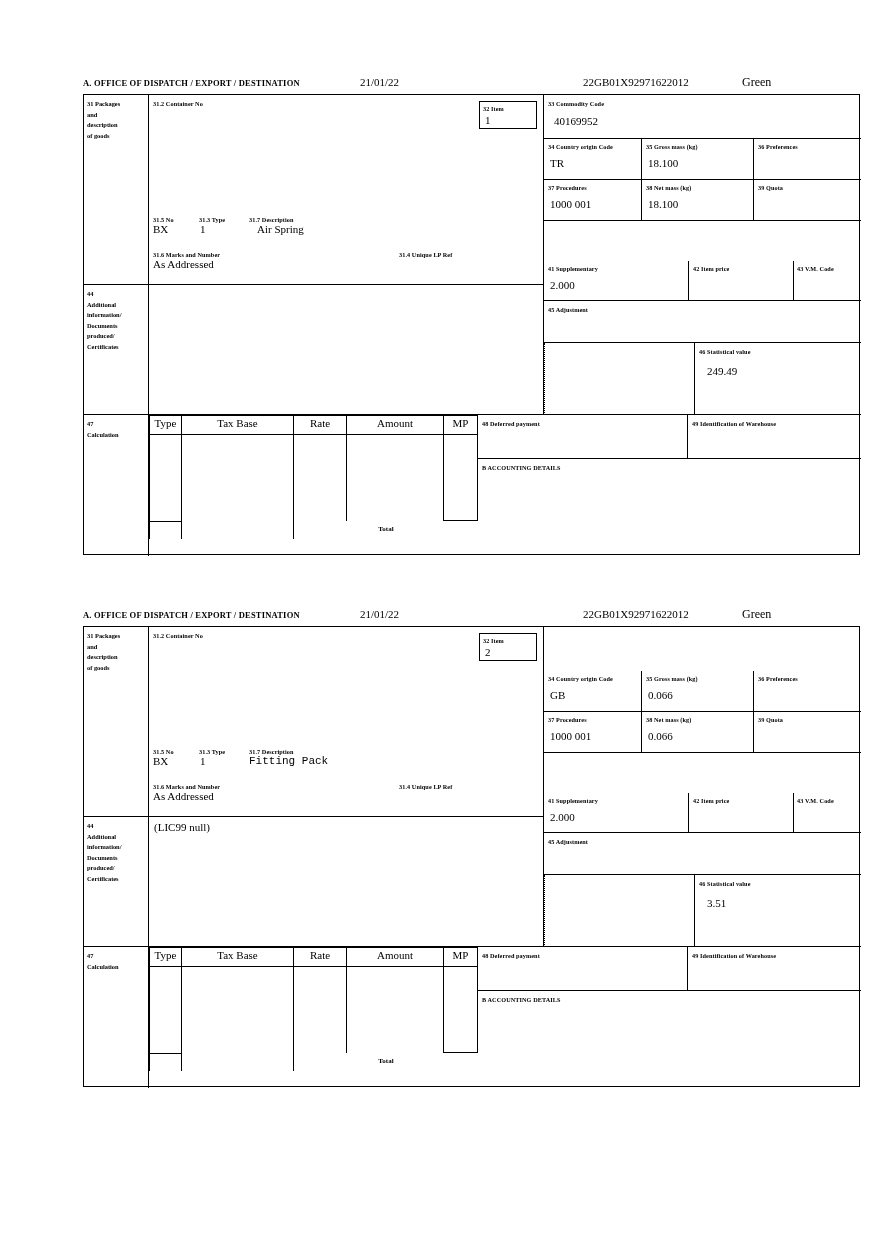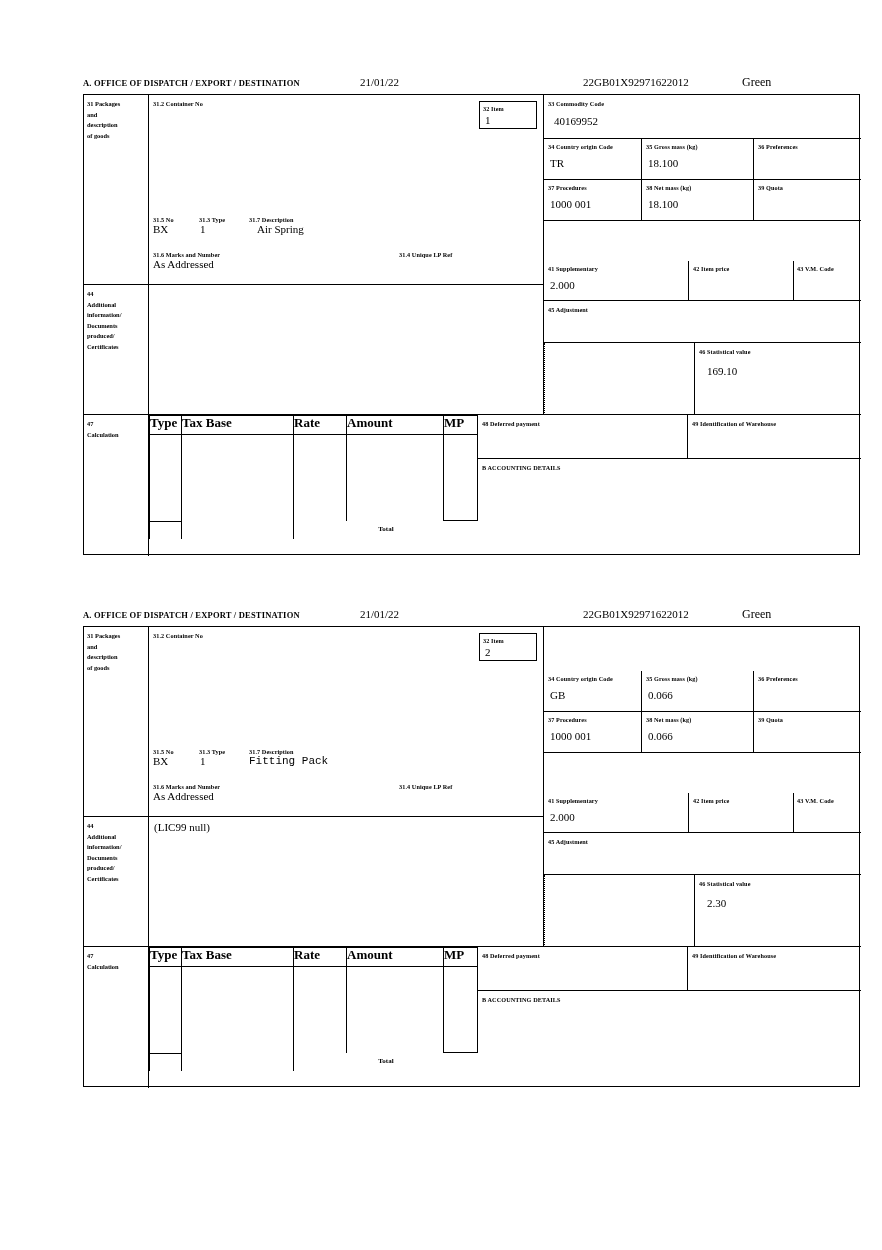--- a/index.html
+++ b/index.html
@@ -84,23 +84,23 @@
   .val {
     font-size: 11px;
     font-family: "Liberation Serif", serif;
   }
   .val-s {
     font-size: 10px;
   }
 
   
   .calchdr {
-    font-size: 13px;
-    font-weight: bold;
-    text-align: left;
+    font-size: 11px;
+    font-weight: normal;
+    text-align: center;
     line-height: 14px;
   }
   .totallbl {
     font-size: 7px;
     font-weight: bold;
     text-align: center;
   }
   .dotted-v {
     position: absolute;
     border-left: 1px dotted #000;
@@ -212,21 +212,21 @@
       <div class="cell bb" style="left:460px;top:206px;width:317px;height:42px;">
         <div class="lbl" style="position:absolute;left:4px;top:4px;">45 Adjustment</div>
         <div class="val" style="position:absolute;left:6px;top:18px;"></div>
       </div>
 
       <div class="cell bb" style="left:460px;top:248px;width:317px;height:72px;">
         <div class="dotted-v" style="left:0;top:0;height:72px;"></div>
       </div>
       <div class="cell bl bb" style="left:610px;top:248px;width:167px;height:72px;">
         <div class="lbl" style="position:absolute;left:4px;top:4px;">46 Statistical value</div>
-        <div class="val" style="position:absolute;left:12px;top:22px;">169.10</div>
+        <div class="val" style="position:absolute;left:12px;top:22px;">249.49</div>
       </div>
 
       <div class="cell br" style="left:0;top:320px;width:65px;height:141px;padding:4px 3px;">
         <div class="lbl2">47</div>
         <div class="lbl2">Calculation</div>
       </div>
 
       <div class="cell bl bt br bb" style="left:65px;top:320px;width:33px;height:20px;">
         <div class="calchdr">Type</div>
       </div>
@@ -370,21 +370,21 @@
       <div class="cell bb" style="left:460px;top:206px;width:317px;height:42px;">
         <div class="lbl" style="position:absolute;left:4px;top:4px;">45 Adjustment</div>
         <div class="val" style="position:absolute;left:6px;top:18px;"></div>
       </div>
 
       <div class="cell bb" style="left:460px;top:248px;width:317px;height:72px;">
         <div class="dotted-v" style="left:0;top:0;height:72px;"></div>
       </div>
       <div class="cell bl bb" style="left:610px;top:248px;width:167px;height:72px;">
         <div class="lbl" style="position:absolute;left:4px;top:4px;">46 Statistical value</div>
-        <div class="val" style="position:absolute;left:12px;top:22px;">2.30</div>
+        <div class="val" style="position:absolute;left:12px;top:22px;">3.51</div>
       </div>
 
       <div class="cell br" style="left:0;top:320px;width:65px;height:141px;padding:4px 3px;">
         <div class="lbl2">47</div>
         <div class="lbl2">Calculation</div>
       </div>
 
       <div class="cell bl bt br bb" style="left:65px;top:320px;width:33px;height:20px;">
         <div class="calchdr">Type</div>
       </div>

